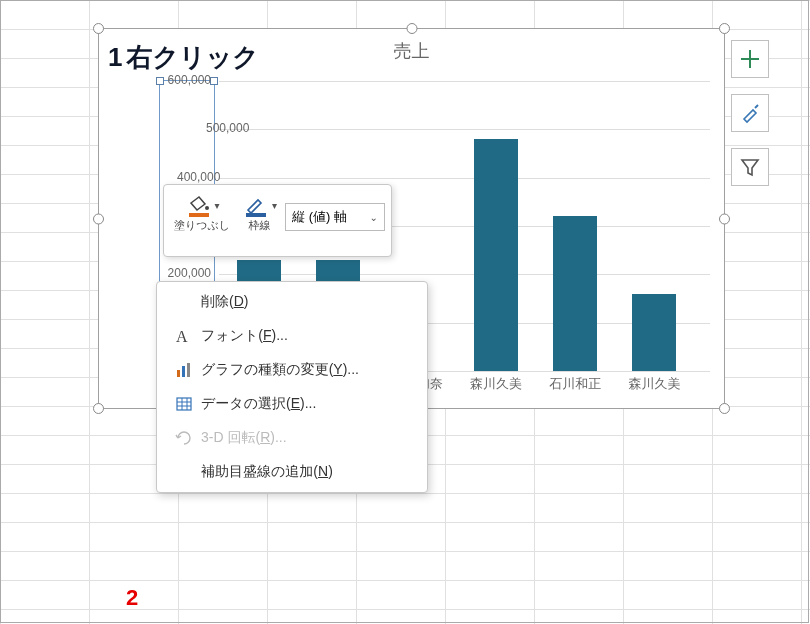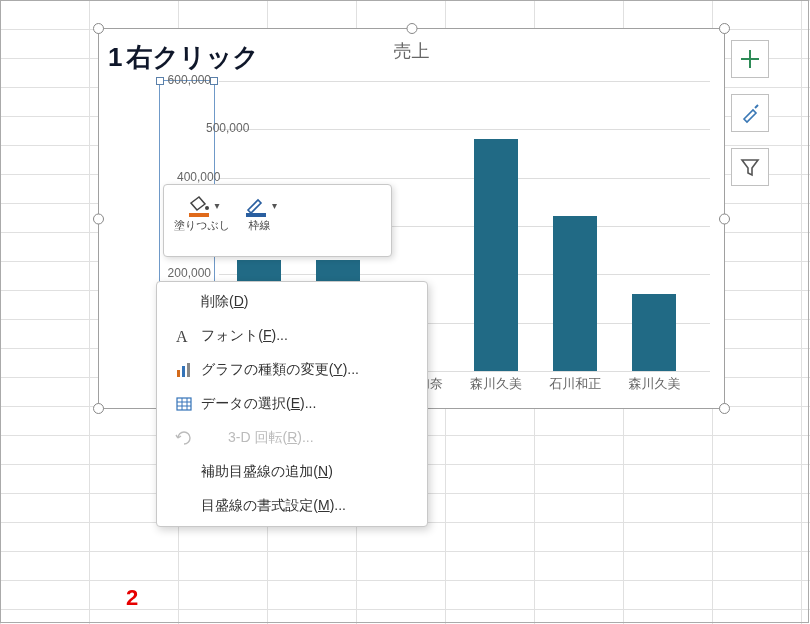--- a/index.html
+++ b/index.html
@@ -181,21 +181,21 @@
       padding: 3px 0;
       font-size: 14px;
     }
     .cm-item {
       display: flex;
       align-items: center;
       height: 34px;
       padding: 0 10px 0 14px;
       color: #333;
     }
-    .cm-item.disabled { color: #bbb; gap: 27px; }
+    .cm-item.disabled { color: #bbb; }
     .cm-icon {
       width: 26px; height: 22px;
       display: flex; align-items: center; justify-content: center;
       margin-right: 4px;
       flex-shrink: 0;
     }
     .cm-item .label u { text-decoration: underline; }
     .cm-item.hl {
       background: #f0f0f0;
       outline: 1.5px solid #d83434;
@@ -314,20 +314,24 @@
   <div class="mt-btn">
     <div class="icon-wrap">
       <svg width="28" height="24">
           <path d="M6 16 L16 6 L19 9 L9 19 Z" fill="none" stroke="#2a5fa0" stroke-width="1.6"></path>
           <rect x="4" y="19" width="20" height="4" fill="#2a5fa0"></rect>
         </svg>
       <span class="chev" style="margin-left:2px;">▾</span>
     </div>
     <div>枠線</div>
   </div>
+  <div class="mt-dropdown">
+    <span>縦 (値) 軸</span>
+    <span class="chev">⌄</span>
+  </div>
 </div>
 
 <div class="context-menu" id="ctx">
     <div class="cm-item">
       <span class="cm-icon"></span>
       <span class="label">削除(<u>D</u>)</span>
     </div>
     <div class="cm-item">
       <span class="cm-icon">
         <svg width="18" height="18">
@@ -364,19 +368,15 @@
           <path d="M3 9 A6 6 0 1 1 9 15" fill="none" stroke="#bbb" stroke-width="1.4"></path>
           <path d="M3 9 L1 6 M3 9 L6 7" stroke="#bbb" stroke-width="1.4"></path>
         </svg>
       </span>
       <span class="label">3-D 回転(<u>R</u>)...</span>
     </div>
     <div class="cm-item">
       <span class="cm-icon"></span>
       <span class="label">補助目盛線の追加(<u>N</u>)</span>
     </div>
-    <div class="cm-item">
-      <span class="cm-icon"></span>
-      <span class="label">目盛線の書式設定(<u>M</u>)...</span>
-    </div>
   </div>
 
 <div class="border-frame"></div>
 
 </body></html>

